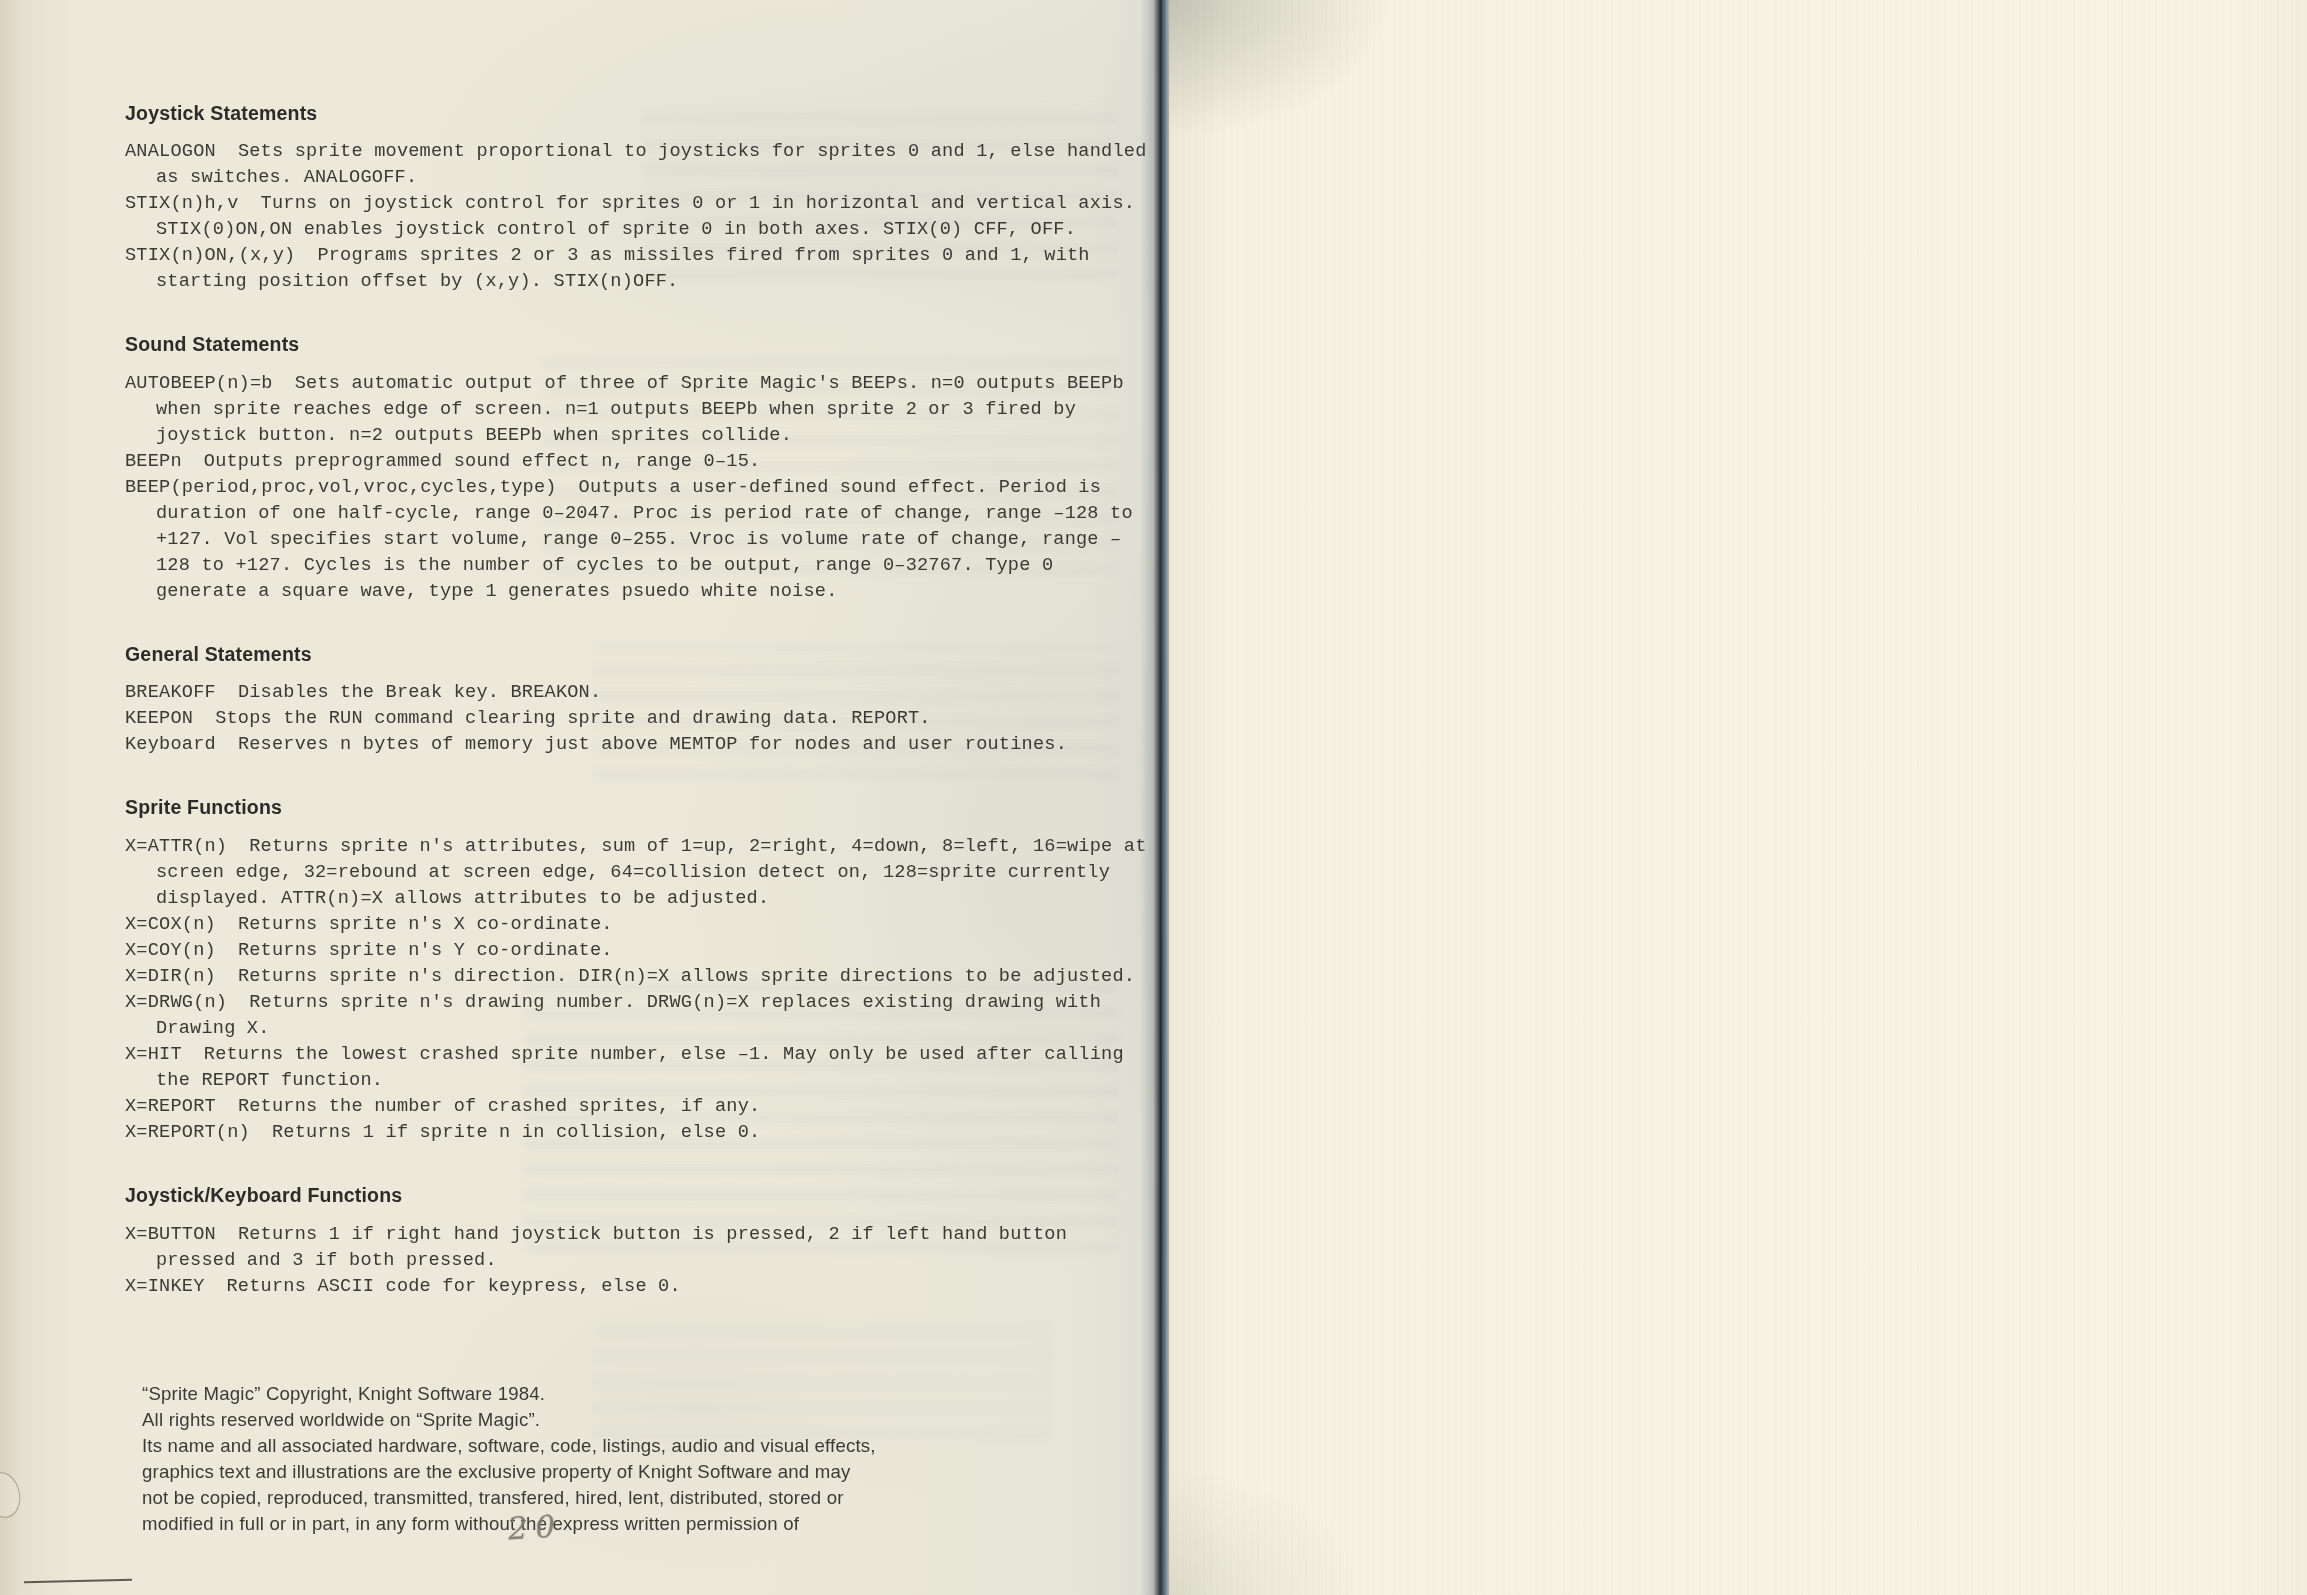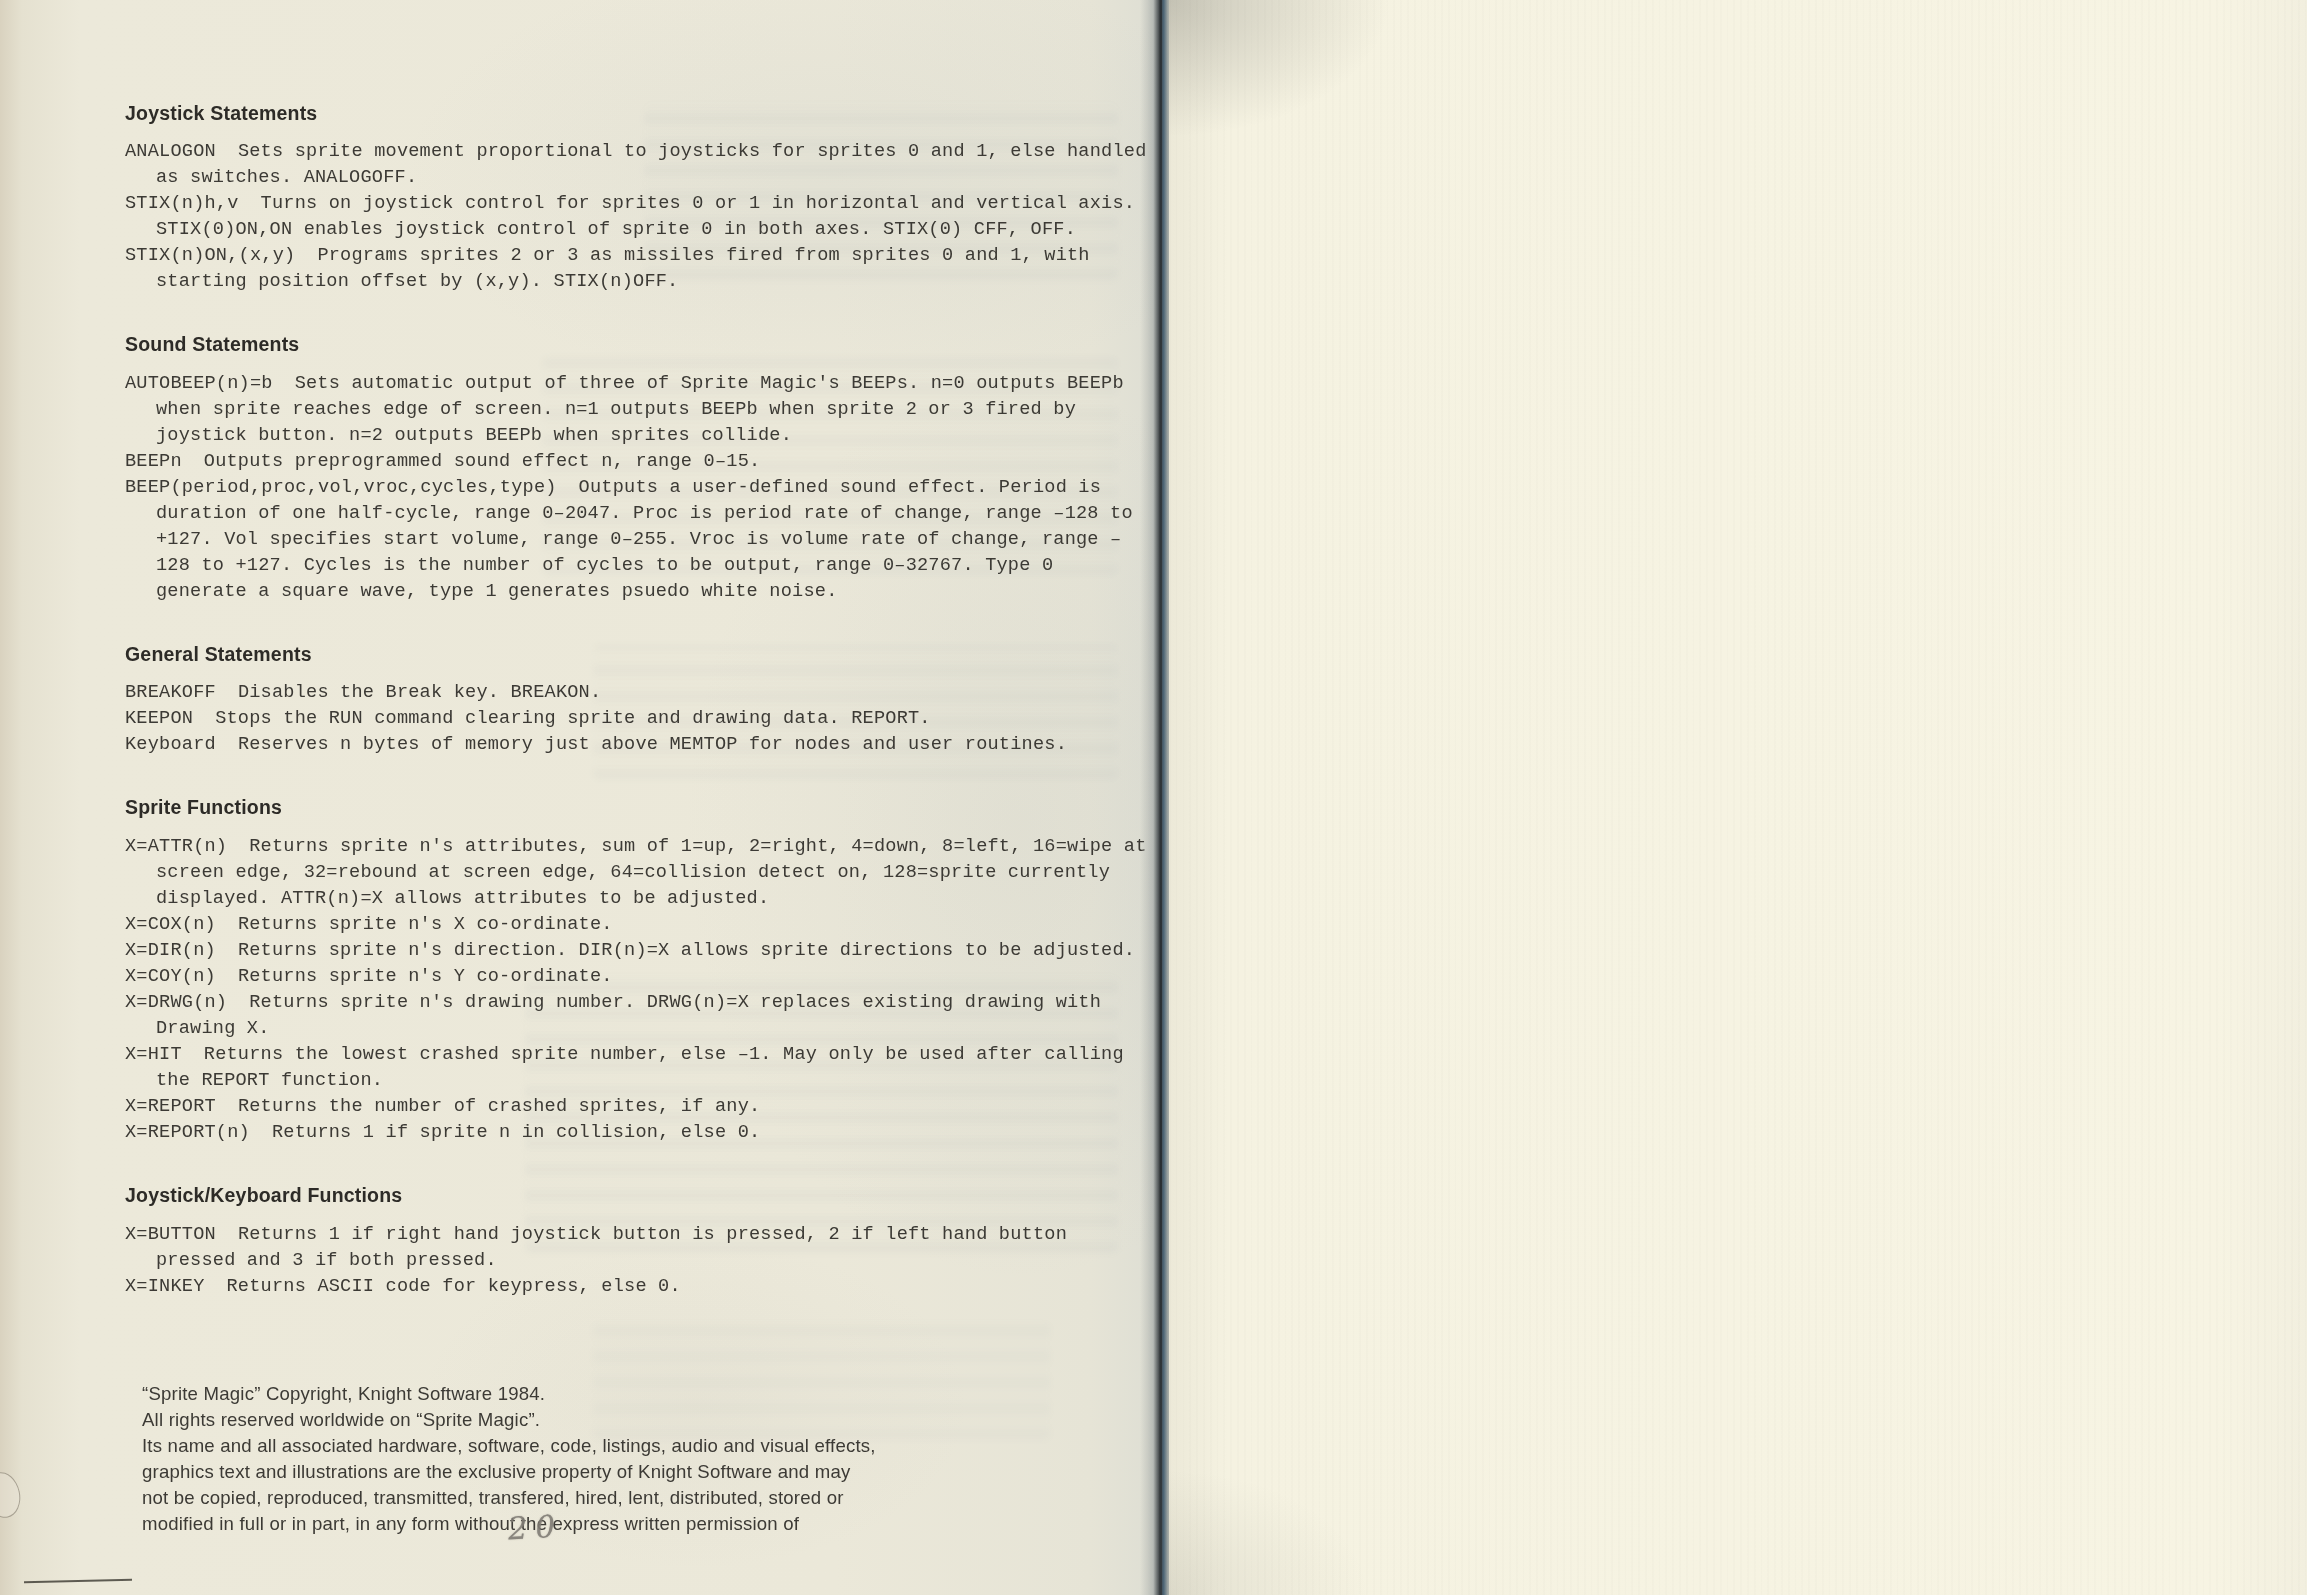--- a/index.html
+++ b/index.html
@@ -130,22 +130,22 @@
         <h3>General Statements</h3>
         <p class="entry"><span class="term">BREAKOFF</span><span class="desc">Disables the Break key. BREAKON.</span></p>
         <p class="entry"><span class="term">KEEPON</span><span class="desc">Stops the RUN command clearing sprite and drawing data. REPORT.</span></p>
         <p class="entry"><span class="term">Keyboard</span><span class="desc">Reserves n bytes of memory just above MEMTOP for nodes and user routines.</span></p>
       </section>
 
       <section>
         <h3>Sprite Functions</h3>
         <p class="entry"><span class="term">X=ATTR(n)</span><span class="desc">Returns sprite n's attributes, sum of 1=up, 2=right, 4=down, 8=left, 16=wipe at screen edge, 32=rebound at screen edge, 64=collision detect on, 128=sprite currently displayed. ATTR(n)=X allows attributes to be adjusted.</span></p>
         <p class="entry"><span class="term">X=COX(n)</span><span class="desc">Returns sprite n's X co-ordinate.</span></p>
+        <p class="entry"><span class="term">X=COY(n)</span><span class="desc">Returns sprite n's Y co-ordinate.</span></p>
         <p class="entry"><span class="term">X=DIR(n)</span><span class="desc">Returns sprite n's direction. DIR(n)=X allows sprite directions to be adjusted.</span></p>
-        <p class="entry"><span class="term">X=COY(n)</span><span class="desc">Returns sprite n's Y co-ordinate.</span></p>
         <p class="entry"><span class="term">X=DRWG(n)</span><span class="desc">Returns sprite n's drawing number. DRWG(n)=X replaces existing drawing with Drawing X.</span></p>
         <p class="entry"><span class="term">X=HIT</span><span class="desc">Returns the lowest crashed sprite number, else –1. May only be used after calling the REPORT function.</span></p>
         <p class="entry"><span class="term">X=REPORT</span><span class="desc">Returns the number of crashed sprites, if any.</span></p>
         <p class="entry"><span class="term">X=REPORT(n)</span><span class="desc">Returns 1 if sprite n in collision, else 0.</span></p>
       </section>
 
       <section>
         <h3>Joystick/Keyboard Functions</h3>
         <p class="entry"><span class="term">X=BUTTON</span><span class="desc">Returns 1 if right hand joystick button is pressed, 2 if left hand button pressed and 3 if both pressed.</span></p>
         <p class="entry"><span class="term">X=INKEY</span><span class="desc">Returns ASCII code for keypress, else 0.</span></p>

